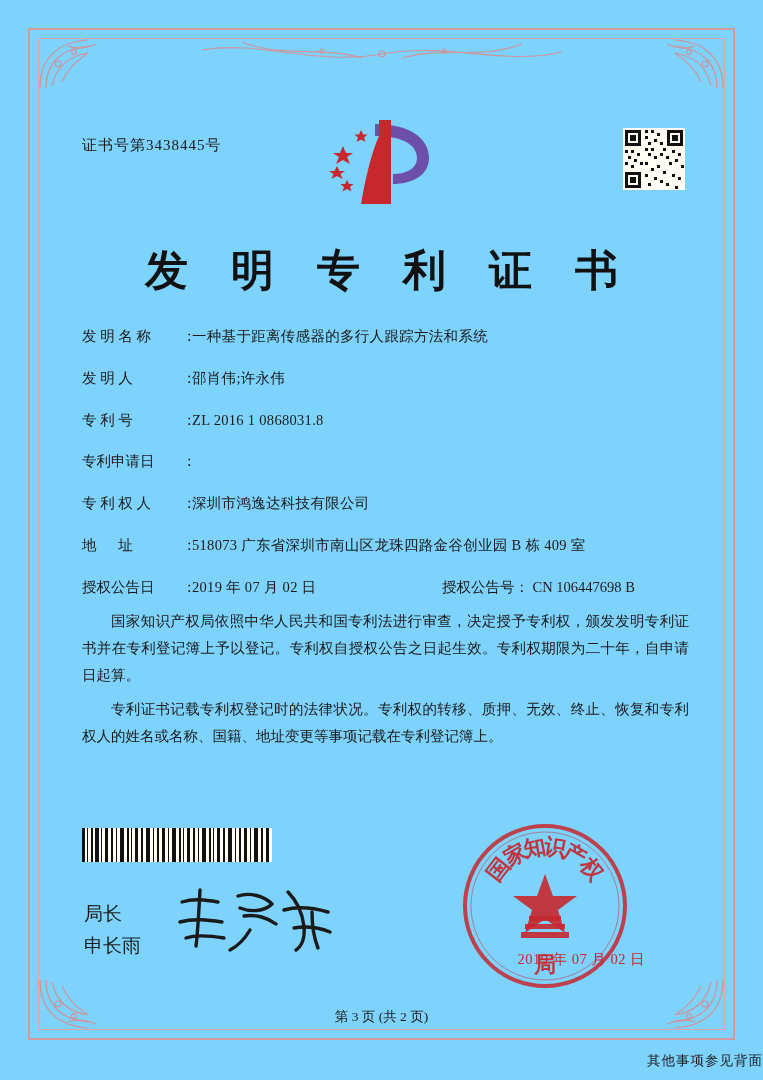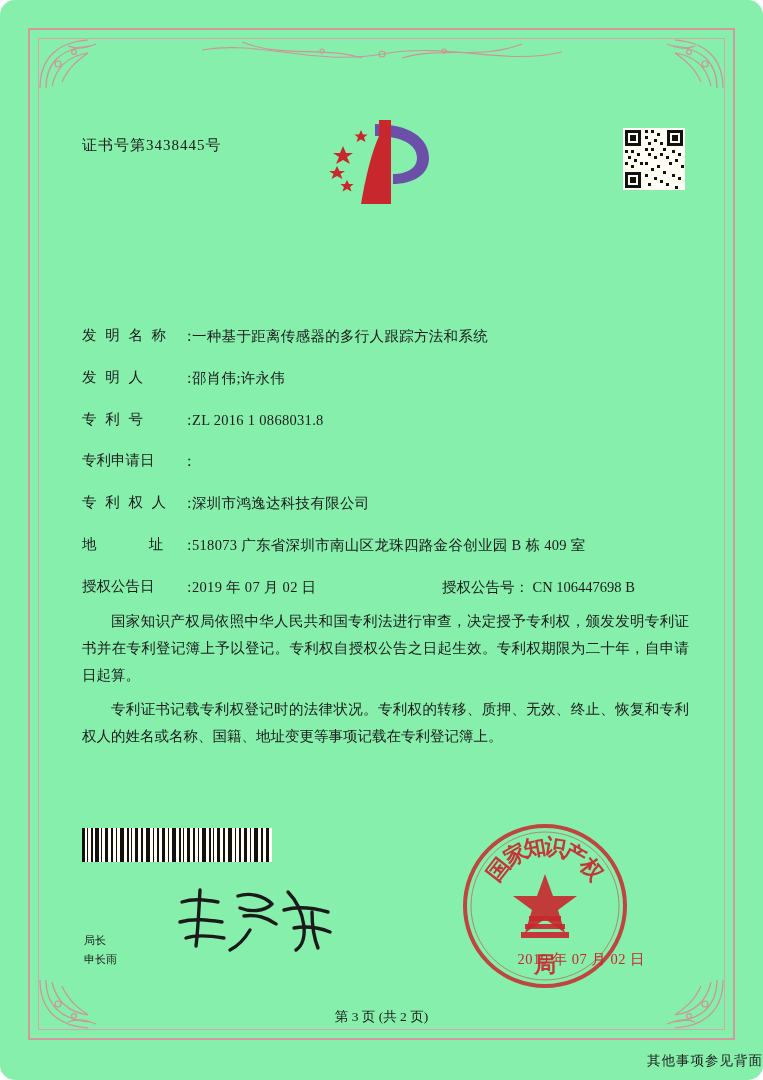--- a/index.html
+++ b/index.html
@@ -10,23 +10,22 @@
     width: 763px;
     height: 1080px;
     background: #ffffff;
     font-family: "Liberation Serif", serif;
     overflow: hidden;
   }
   .page {
     position: relative;
     width: 763px;
     height: 1080px;
-    background: #86efac;
+    background: #7dd3fc;
     box-sizing: border-box;
-    border-radius: 15px;
   }
   
   .border-outer {
     position: absolute;
     left: 28px;
     top: 28px;
     right: 28px;
     bottom: 40px;
     border: 2px solid #d39a9e;
     box-sizing: border-box;
@@ -121,21 +120,20 @@
     display: flex;
     align-items: flex-start;
     margin-bottom: 20px;
     line-height: 1.5;
   }
   .field-label {
     width: 100px;
     flex: 0 0 100px;
     letter-spacing: 0px;
     white-space: pre;
-    font-family: Liberation Mono, monospace;
   }
   .field-colon {
     flex: 0 0 10px;
     width: 10px;
   }
   .field-value {
     flex: 1;
     letter-spacing: 0.3px;
   }
   .field-row.split .field-value {
@@ -188,24 +186,23 @@
     top: 890px;
     font-size: 14.5px;
     color: #c8272d;
     letter-spacing: 0.5px;
   }
 
   .director {
     position: absolute;
     left: 24px;
     top: 838px;
-    font-size: 11px;
+    font-size: 19px;
     line-height: 1.7;
     color: #1a1a1a;
-    margin-top: 33px;
   }
 
   .signature {
     position: absolute;
     left: 112px;
     top: 822px;
     width: 172px;
     height: 72px;
   }
 
@@ -367,20 +364,21 @@
         <path d="M62 86 L 44 86 C 48 62, 54 36, 62 18 Z" fill="#c8272d"></path>
         <g fill="#c8272d">
           <polygon points="26,28 29,35 36,35 30,39 33,46 26,42 19,46 22,39 16,35 23,35"></polygon>
           <polygon points="20,48 22.5,53 28,53 23.5,56 25.5,61 20,58 14.5,61 16.5,56 12,53 17.5,53"></polygon>
           <polygon points="30,62 32,66 36.5,66 33,69 34.5,73.5 30,71 25.5,73.5 27,69 23.5,66 28,66"></polygon>
           <polygon points="44,12 46,16.5 50.5,16.5 47,19.5 48.5,24 44,21.5 39.5,24 41,19.5 37.5,16.5 42,16.5"></polygon>
         </g>
       </svg>
     </div>
 
+    <div class="title">发 明 专 利 证 书</div>
 
     <div class="fields">
       <div class="field-row">
         <span class="field-label">发 明 名 称</span>
         <span class="field-colon">：</span>
         <span class="field-value">一种基于距离传感器的多行人跟踪方法和系统</span>
       </div>
       <div class="field-row">
         <span class="field-label">发 明 人</span>
         <span class="field-colon">：</span>

